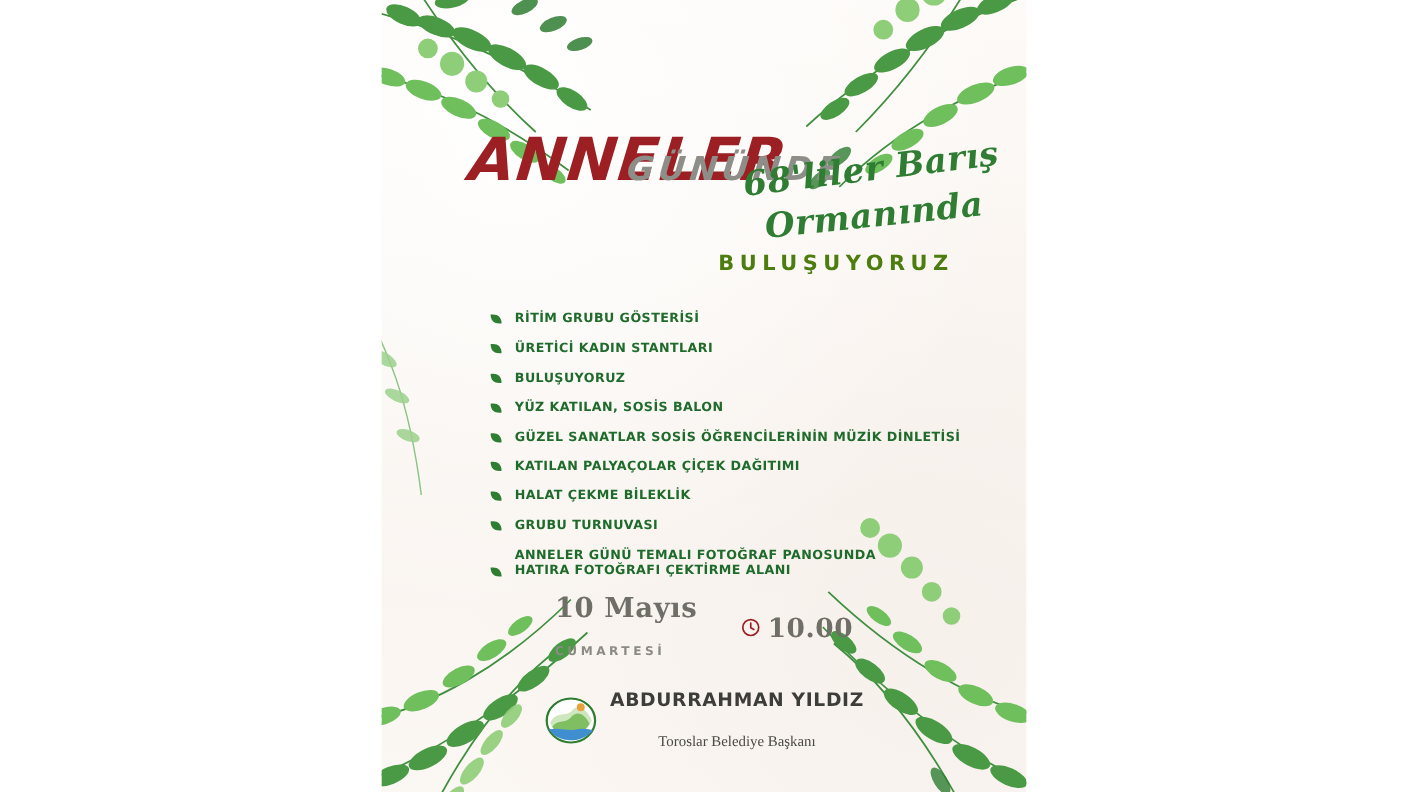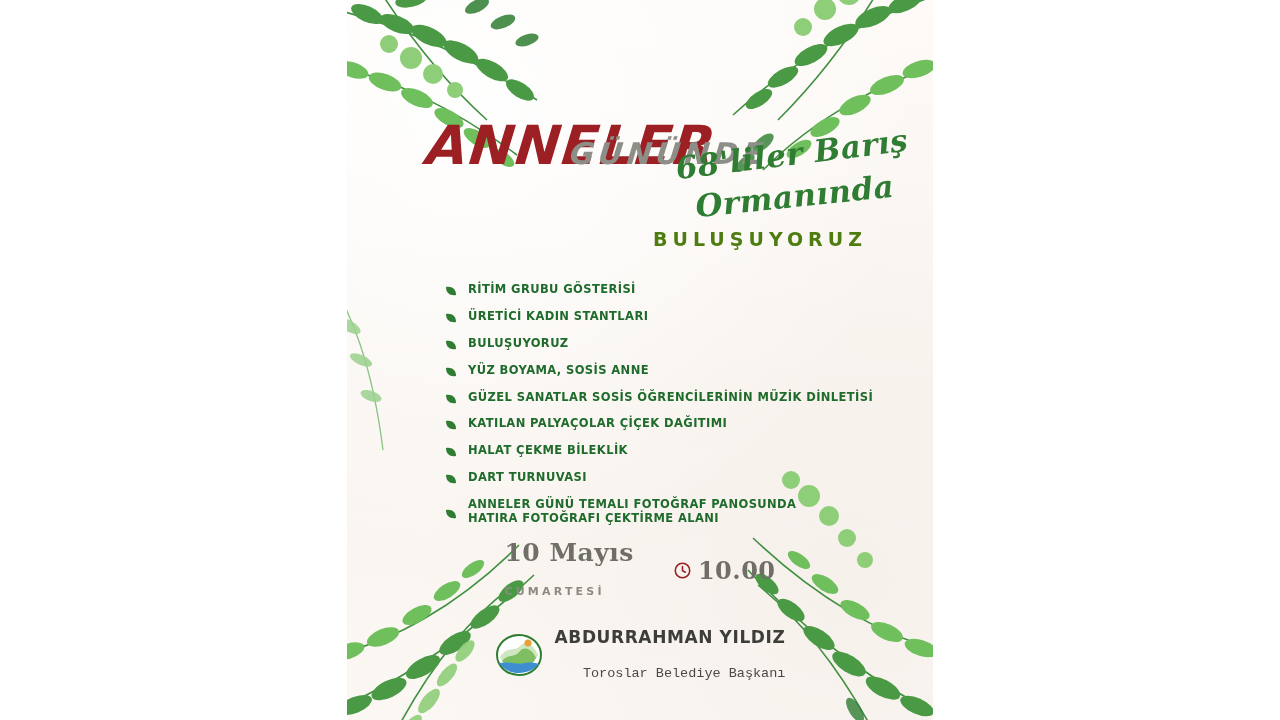--- a/index.html
+++ b/index.html
@@ -151,21 +151,21 @@
   }
   .activity-text {
     font-family: "DejaVu Sans", sans-serif;
     font-weight: 700;
     font-size: 11.5px;
     letter-spacing: 0.4px;
     color: #1f6b2c;
     line-height: 1.25;
     white-space: pre-line;
   }
-  .activity.two-line { margin-bottom: 0; }
+  .activity.two-line { margin-bottom: 0; align-items: flex-end; }
   .activity.two-line .leaf-bullet { margin-top: 9px; }
 
   
   .datetime {
     position: absolute;
     left: 0; right: 0;
     top: 540px;
     display: flex;
     justify-content: center;
     align-items: center;
@@ -207,31 +207,31 @@
   .signature {
     position: absolute;
     left: 0; right: 0;
     top: 628px;
     display: flex;
     justify-content: center;
     align-items: center;
     gap: 12px;
   }
   .logo { width: 48px; height: 48px; }
-  .sig-text { text-align: right; }
+  .sig-text { text-align: center; }
   .sig-name {
     font-family: "DejaVu Sans", sans-serif;
     font-weight: 700;
     font-size: 17px;
     letter-spacing: 0.6px;
     color: #3d3d39;
     line-height: 1.1;
   }
   .sig-role {
-    font-family: Liberation Mono, monospace;
+    font-family: Liberation Serif, serif;
     font-weight: 400;
     font-size: 13.5px;
     color: #4a4a45;
     line-height: 1.2;
     margin-top: 19px;
   }
 </style>
 </head>
 <body>
 
@@ -434,21 +434,21 @@
         </span>
         <span class="activity-text">BULUŞUYORUZ</span>
       </div>
 
       <div class="activity">
         <span class="leaf-bullet">
           <svg viewBox="0 0 13 13" xmlns="http://www.w3.org/2000/svg">
               <path d="M1 3 C1 9 5 12 11 11 C11 5 7 2 1 3 Z" fill="#2f7d32"></path>
             </svg>
         </span>
-        <span class="activity-text">YÜZ BOYAMA, SOSİS ANNE</span>
+        <span class="activity-text">YÜZ KATILAN, SOSİS BALON</span>
       </div>
 
 
       <div class="activity">
         <span class="leaf-bullet">
           <svg viewBox="0 0 13 13" xmlns="http://www.w3.org/2000/svg">
               <path d="M1 3 C1 9 5 12 11 11 C11 5 7 2 1 3 Z" fill="#2f7d32"></path>
             </svg>
         </span>
         <span class="activity-text">GÜZEL SANATLAR SOSİS ÖĞRENCİLERİNİN MÜZİK DİNLETİSİ</span>
@@ -471,21 +471,21 @@
         </span>
         <span class="activity-text">HALAT ÇEKME BİLEKLİK</span>
       </div>
 
       <div class="activity">
         <span class="leaf-bullet">
           <svg viewBox="0 0 13 13" xmlns="http://www.w3.org/2000/svg">
               <path d="M1 3 C1 9 5 12 11 11 C11 5 7 2 1 3 Z" fill="#2f7d32"></path>
             </svg>
         </span>
-        <span class="activity-text">DART TURNUVASI</span>
+        <span class="activity-text">GRUBU TURNUVASI</span>
       </div>
 
       <div class="activity two-line">
         <span class="leaf-bullet">
           <svg viewBox="0 0 13 13" xmlns="http://www.w3.org/2000/svg">
               <path d="M1 3 C1 9 5 12 11 11 C11 5 7 2 1 3 Z" fill="#2f7d32"></path>
             </svg>
         </span>
         <span class="activity-text">ANNELER GÜNÜ TEMALI FOTOĞRAF PANOSUNDA
 HATIRA FOTOĞRAFI ÇEKTİRME ALANI</span>

